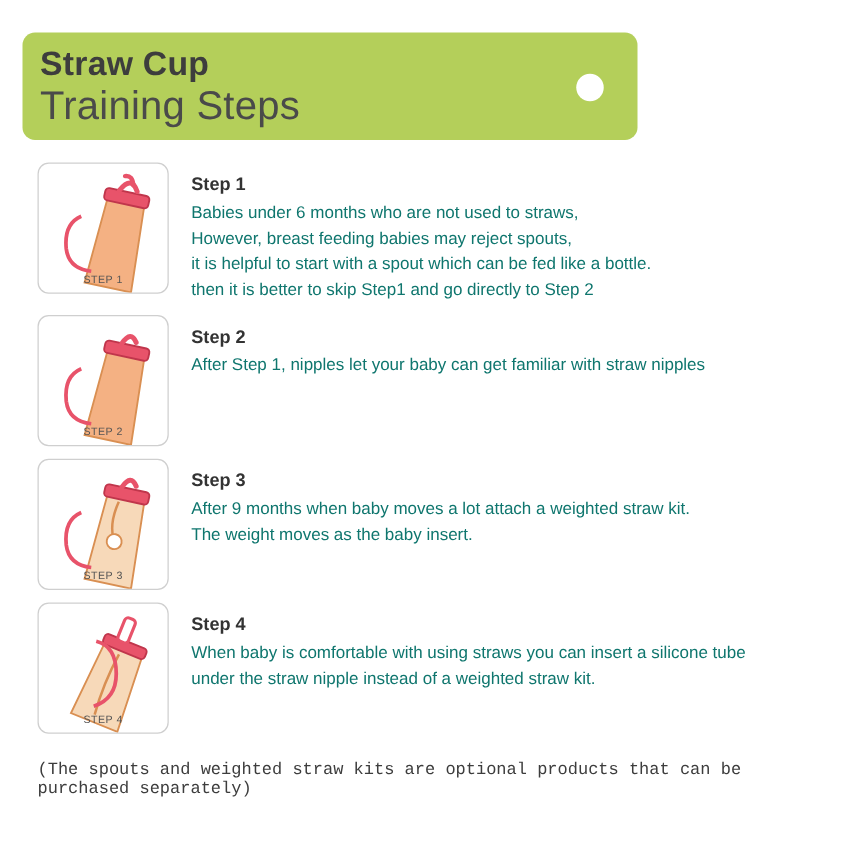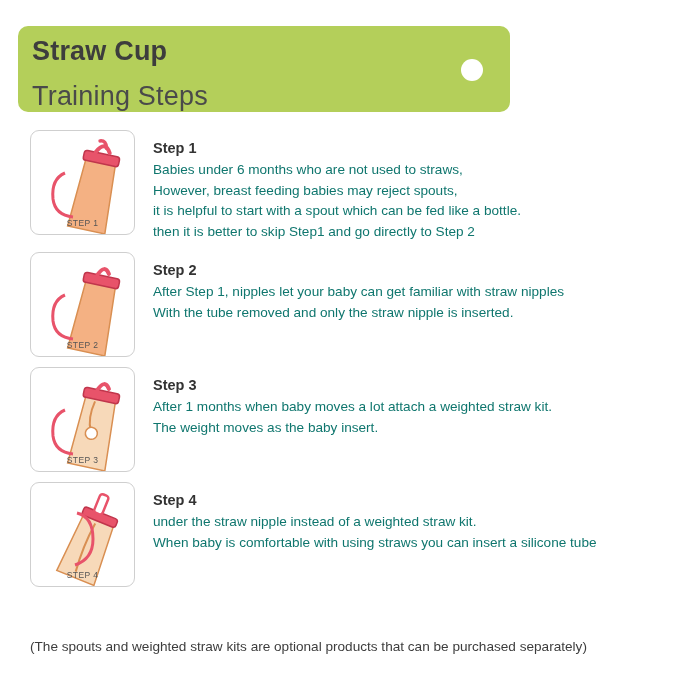--- a/index.html
+++ b/index.html
@@ -39,26 +39,25 @@
     top: 8px;
   }
   .header-title {
     font-size: 27px;
     font-weight: bold;
     color: #3d3d3d;
     line-height: 34px;
     letter-spacing: 0.2px;
   }
   .header-subtitle {
-    font-size: 27px;
+    font-size: 32px;
     font-weight: normal;
     color: #4a4a4a;
     line-height: 32px;
     letter-spacing: 0.2px;
-    margin-top: 12px;
   }
   .header-dot {
     position: absolute;
     right: 27px;
     top: 33px;
     width: 22px;
     height: 22px;
     border-radius: 50%;
     background: #ffffff;
   }
@@ -118,23 +117,24 @@
     font-size: 13.6px;
     color: #0f766e;
     line-height: 20.5px;
     white-space: nowrap;
   }
 
   
   .footer-note {
     position: absolute;
     left: 30px;
-    bottom: 25px;
+    bottom: 40px;
     font-size: 13.6px;
     color: #3d3d3d;
+    font-family: Liberation Mono, monospace;
   }
 </style>
 </head>
 <body>
 
 <div class="page">
 
   <div class="header-banner">
     <div class="header-texts">
       <div class="header-title">Straw Cup</div>
@@ -175,62 +175,61 @@
             <rect x="17" y="14" width="36" height="10" rx="3" fill="#e8536a" stroke="#c0364c" stroke-width="1.5"></rect>
             <path d="M30 14 q5 -12 11 -3" fill="none" stroke="#e8536a" stroke-width="4" stroke-linecap="round"></path>
           </g>
           <path d="M34 42 q-14 6 -12 26 q2 16 20 18" fill="none" stroke="#e8536a" stroke-width="3"></path>
         </svg>
         <div class="thumb-label">STEP 2</div>
       </div>
       <div class="step-text">
         <div class="step-title">Step 2</div>
         <div class="step-line">After Step 1, nipples let your baby can get familiar with straw nipples</div>
-        <div class="step-line">With the tube removed and only the straw nipple is inserted.</div>
       </div>
     </div>
 
     <div class="step-row">
       <div class="thumb">
         <svg width="105" height="105" viewBox="0 0 105 105">
           <g transform="translate(30,8) rotate(12,35,45)">
             <path d="M20 22 L50 22 L54 92 L16 92 Z" fill="#f7d9b9" stroke="#d98f52" stroke-width="1.5"></path>
             <path d="M30 26 q-4 18 2 30" fill="none" stroke="#d98f52" stroke-width="2"></path>
             <circle cx="33" cy="58" r="6" fill="#ffffff" stroke="#d98f52" stroke-width="1.5"></circle>
             <rect x="17" y="14" width="36" height="10" rx="3" fill="#e8536a" stroke="#c0364c" stroke-width="1.5"></rect>
             <path d="M30 14 q5 -12 11 -3" fill="none" stroke="#e8536a" stroke-width="4" stroke-linecap="round"></path>
           </g>
           <path d="M34 42 q-14 6 -12 26 q2 16 20 18" fill="none" stroke="#e8536a" stroke-width="3"></path>
         </svg>
         <div class="thumb-label">STEP 3</div>
       </div>
       <div class="step-text">
         <div class="step-title">Step 3</div>
-        <div class="step-line">After 1 months when baby moves a lot attach a weighted straw kit.</div>
+        <div class="step-line">After 9 months when baby moves a lot attach a weighted straw kit.</div>
         <div class="step-line">The weight moves as the baby insert.</div>
       </div>
     </div>
 
     <div class="step-row">
       <div class="thumb">
         <svg width="105" height="105" viewBox="0 0 105 105">
           <g transform="translate(26,6) rotate(22,35,45)">
             <path d="M20 30 L52 30 L56 92 L16 92 Z" fill="#f7d9b9" stroke="#d98f52" stroke-width="1.5"></path>
             <path d="M34 34 q-3 26 0 52" fill="none" stroke="#d98f52" stroke-width="2"></path>
             <rect x="18" y="22" width="36" height="9" rx="3" fill="#e8536a" stroke="#c0364c" stroke-width="1.5"></rect>
             <rect x="28" y="4" width="9" height="20" rx="3" fill="#ffffff" stroke="#e8536a" stroke-width="2.5"></rect>
           </g>
           <path d="M46 30 q16 4 16 26 q0 20 -18 26" fill="none" stroke="#e8536a" stroke-width="3"></path>
         </svg>
         <div class="thumb-label">STEP 4</div>
       </div>
       <div class="step-text">
         <div class="step-title">Step 4</div>
+        <div class="step-line">When baby is comfortable with using straws you can insert a silicone tube</div>
         <div class="step-line">under the straw nipple instead of a weighted straw kit.</div>
-        <div class="step-line">When baby is comfortable with using straws you can insert a silicone tube</div>
       </div>
     </div>
 
   </div>
 
   <div class="footer-note">(The spouts and weighted straw kits are optional products that can be purchased separately)</div>
 
 </div>
 
 </body></html>

